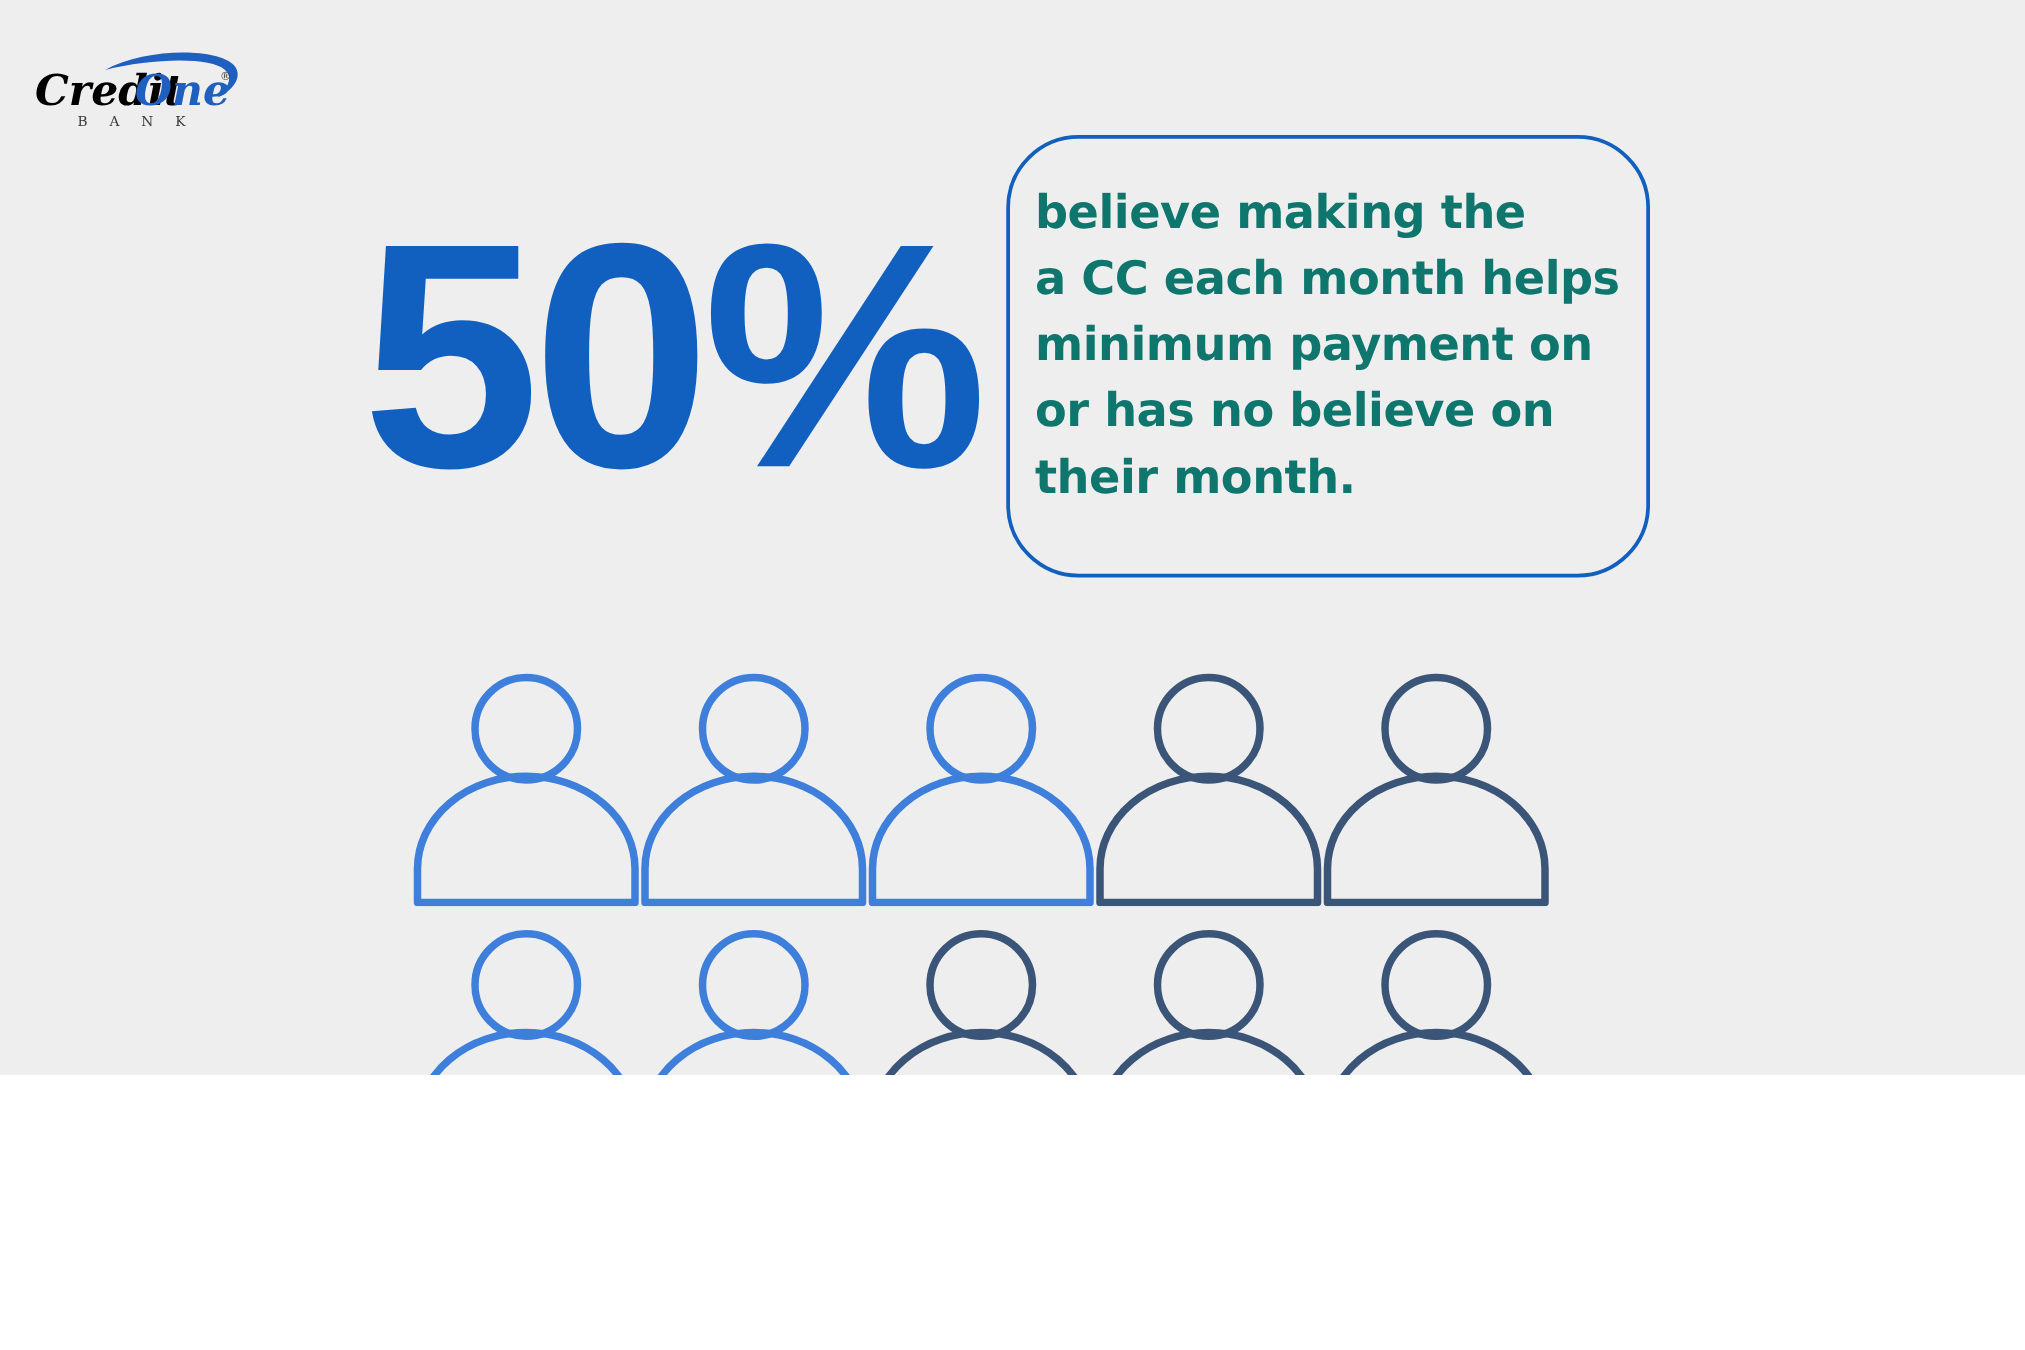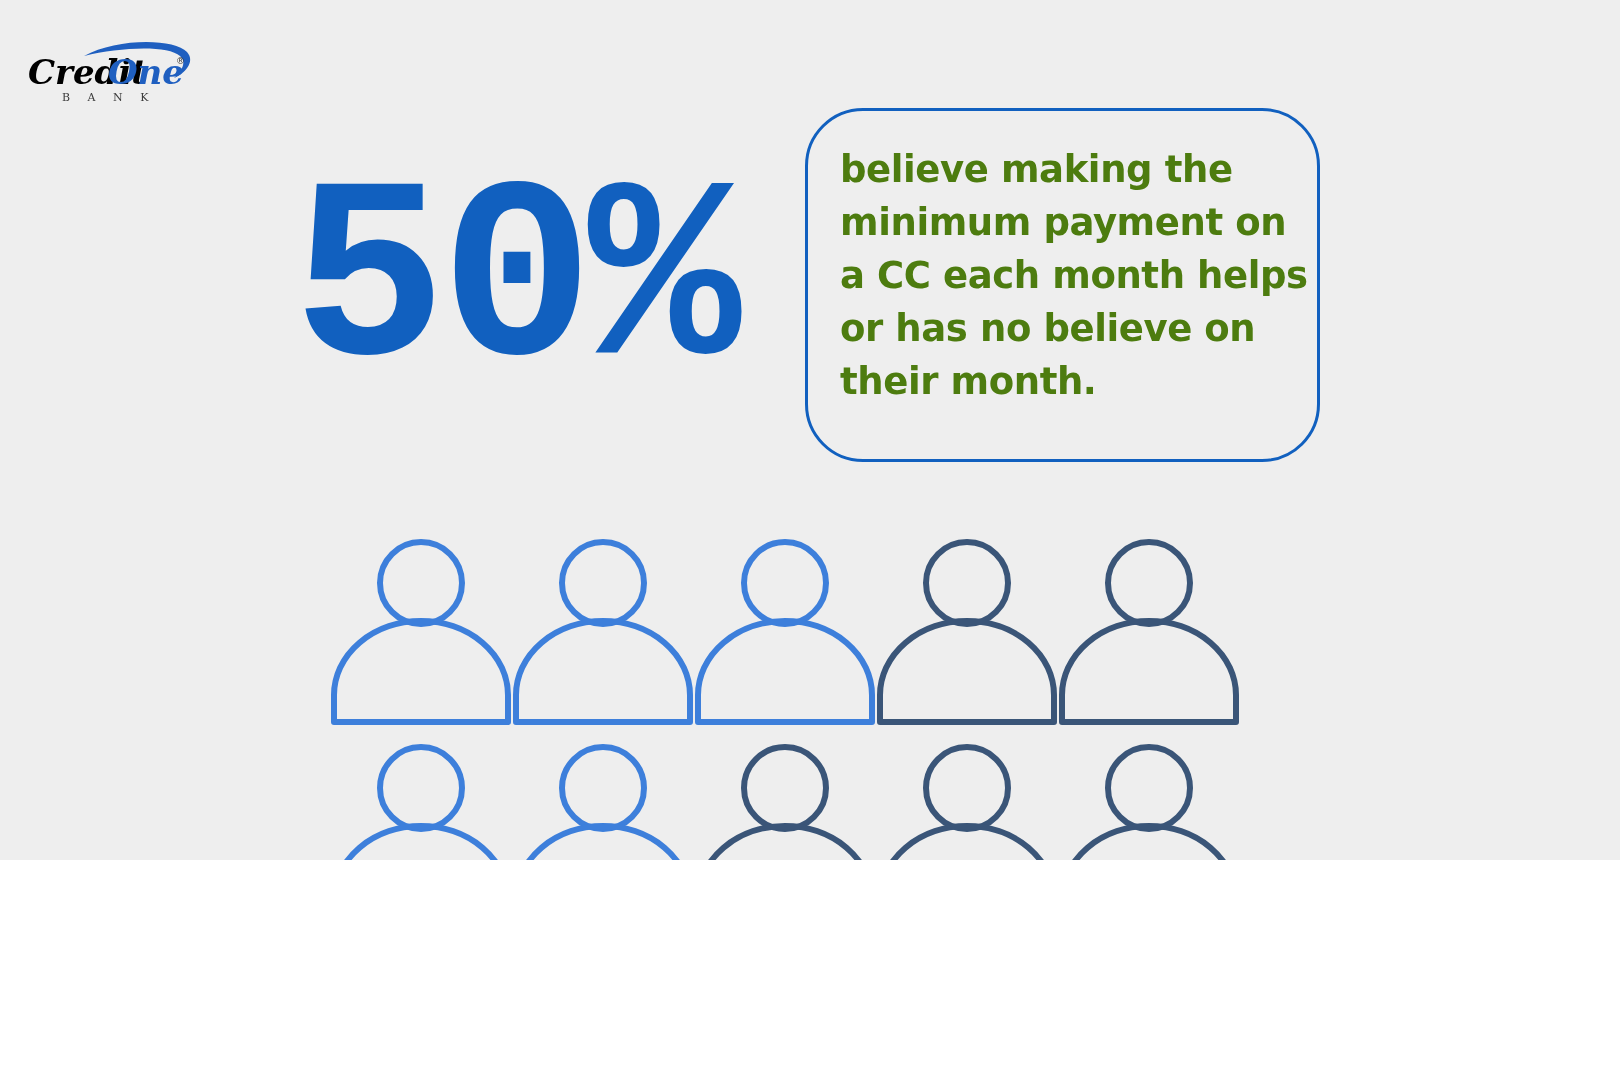--- a/index.html
+++ b/index.html
@@ -27,48 +27,48 @@
   #logo svg { display: block; }
 
   
   #stat-number {
     position: absolute;
     left: 244px;
     top: 160px;
     width: 540px;
     height: 250px;
     color: #1160bf;
-    font-family: Liberation Mono, monospace;
+    font-family: Liberation Sans, sans-serif;
     font-weight: bold;
     font-size: 256px;
     line-height: 250px;
     letter-spacing: -6px;
     white-space: nowrap;
-    text-align: center;
+    text-align: right;
     -webkit-font-smoothing: antialiased;
   }
 
   
   #speech-bubble {
     position: absolute;
     left: 805px;
     top: 108px;
     width: 515px;
     height: 354px;
     box-sizing: border-box;
     border: 3px solid #1160bf;
     border-radius: 58px;
     background: transparent;
   }
   #bubble-text {
     position: absolute;
-    left: 32px;
+    left: 20px;
     top: 32px;
     right: 18px;
-    color: #4d7c0f;
+    color: #0f766e;
     font-family: "DejaVu Sans", sans-serif;
     font-weight: bold;
     font-size: 37px;
     line-height: 53px;
     letter-spacing: -0.4px;
   }
   #bubble-text .line { display: block; white-space: nowrap; }
 
   
   #people-grid {
@@ -110,22 +110,22 @@
 
       <text x="38" y="65" font-family="DejaVu Serif, serif" font-size="11" letter-spacing="7" fill="#3b3b3b">B A N K</text>
     </svg>
   </div>
 
   <div id="stat-number">50%</div>
 
   <div id="speech-bubble">
     <div id="bubble-text">
       <span class="line">believe making the</span>
+      <span class="line">a CC each month helps</span>
       <span class="line">minimum payment on</span>
-      <span class="line">a CC each month helps</span>
       <span class="line">or has no believe on</span>
       <span class="line">their month.</span>
     </div>
   </div>
 
   <div id="people-grid">
     <div class="people-row">
         <div class="person" style="left: 0px;">
           <svg viewBox="0 0 182 190">
             <circle cx="91" cy="48" r="41" fill="none" stroke="#3d7fdb" stroke-width="6"></circle>

